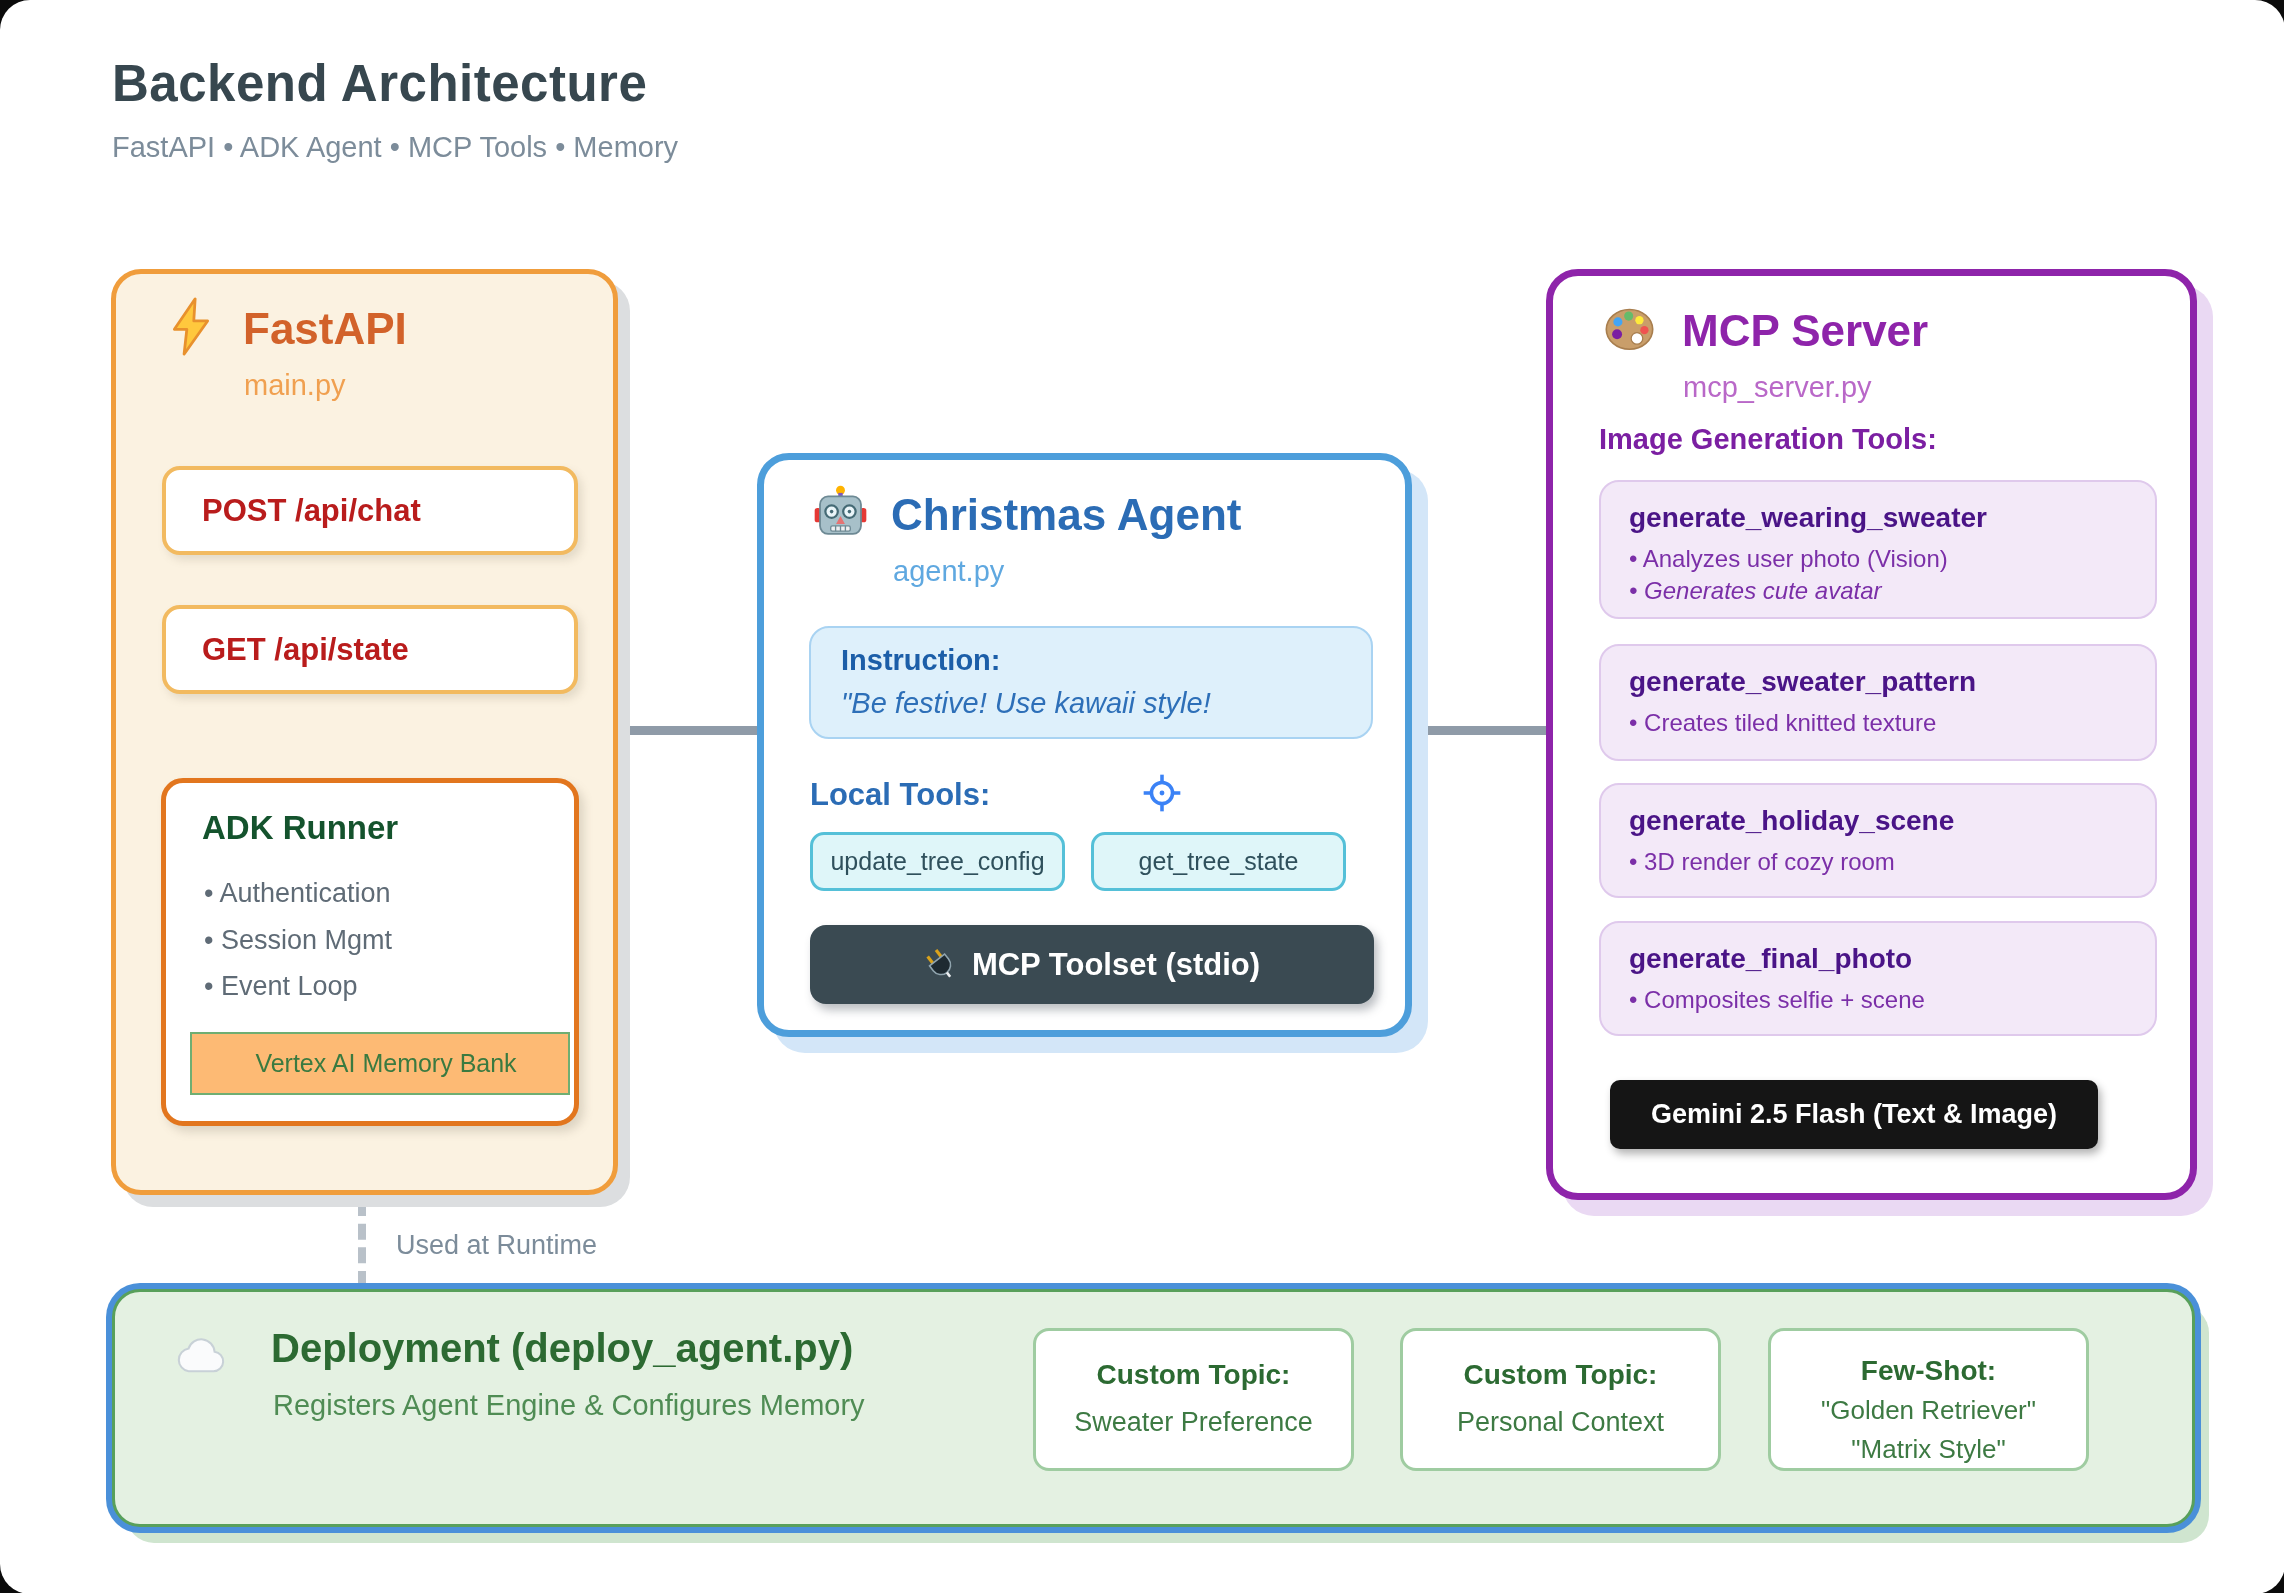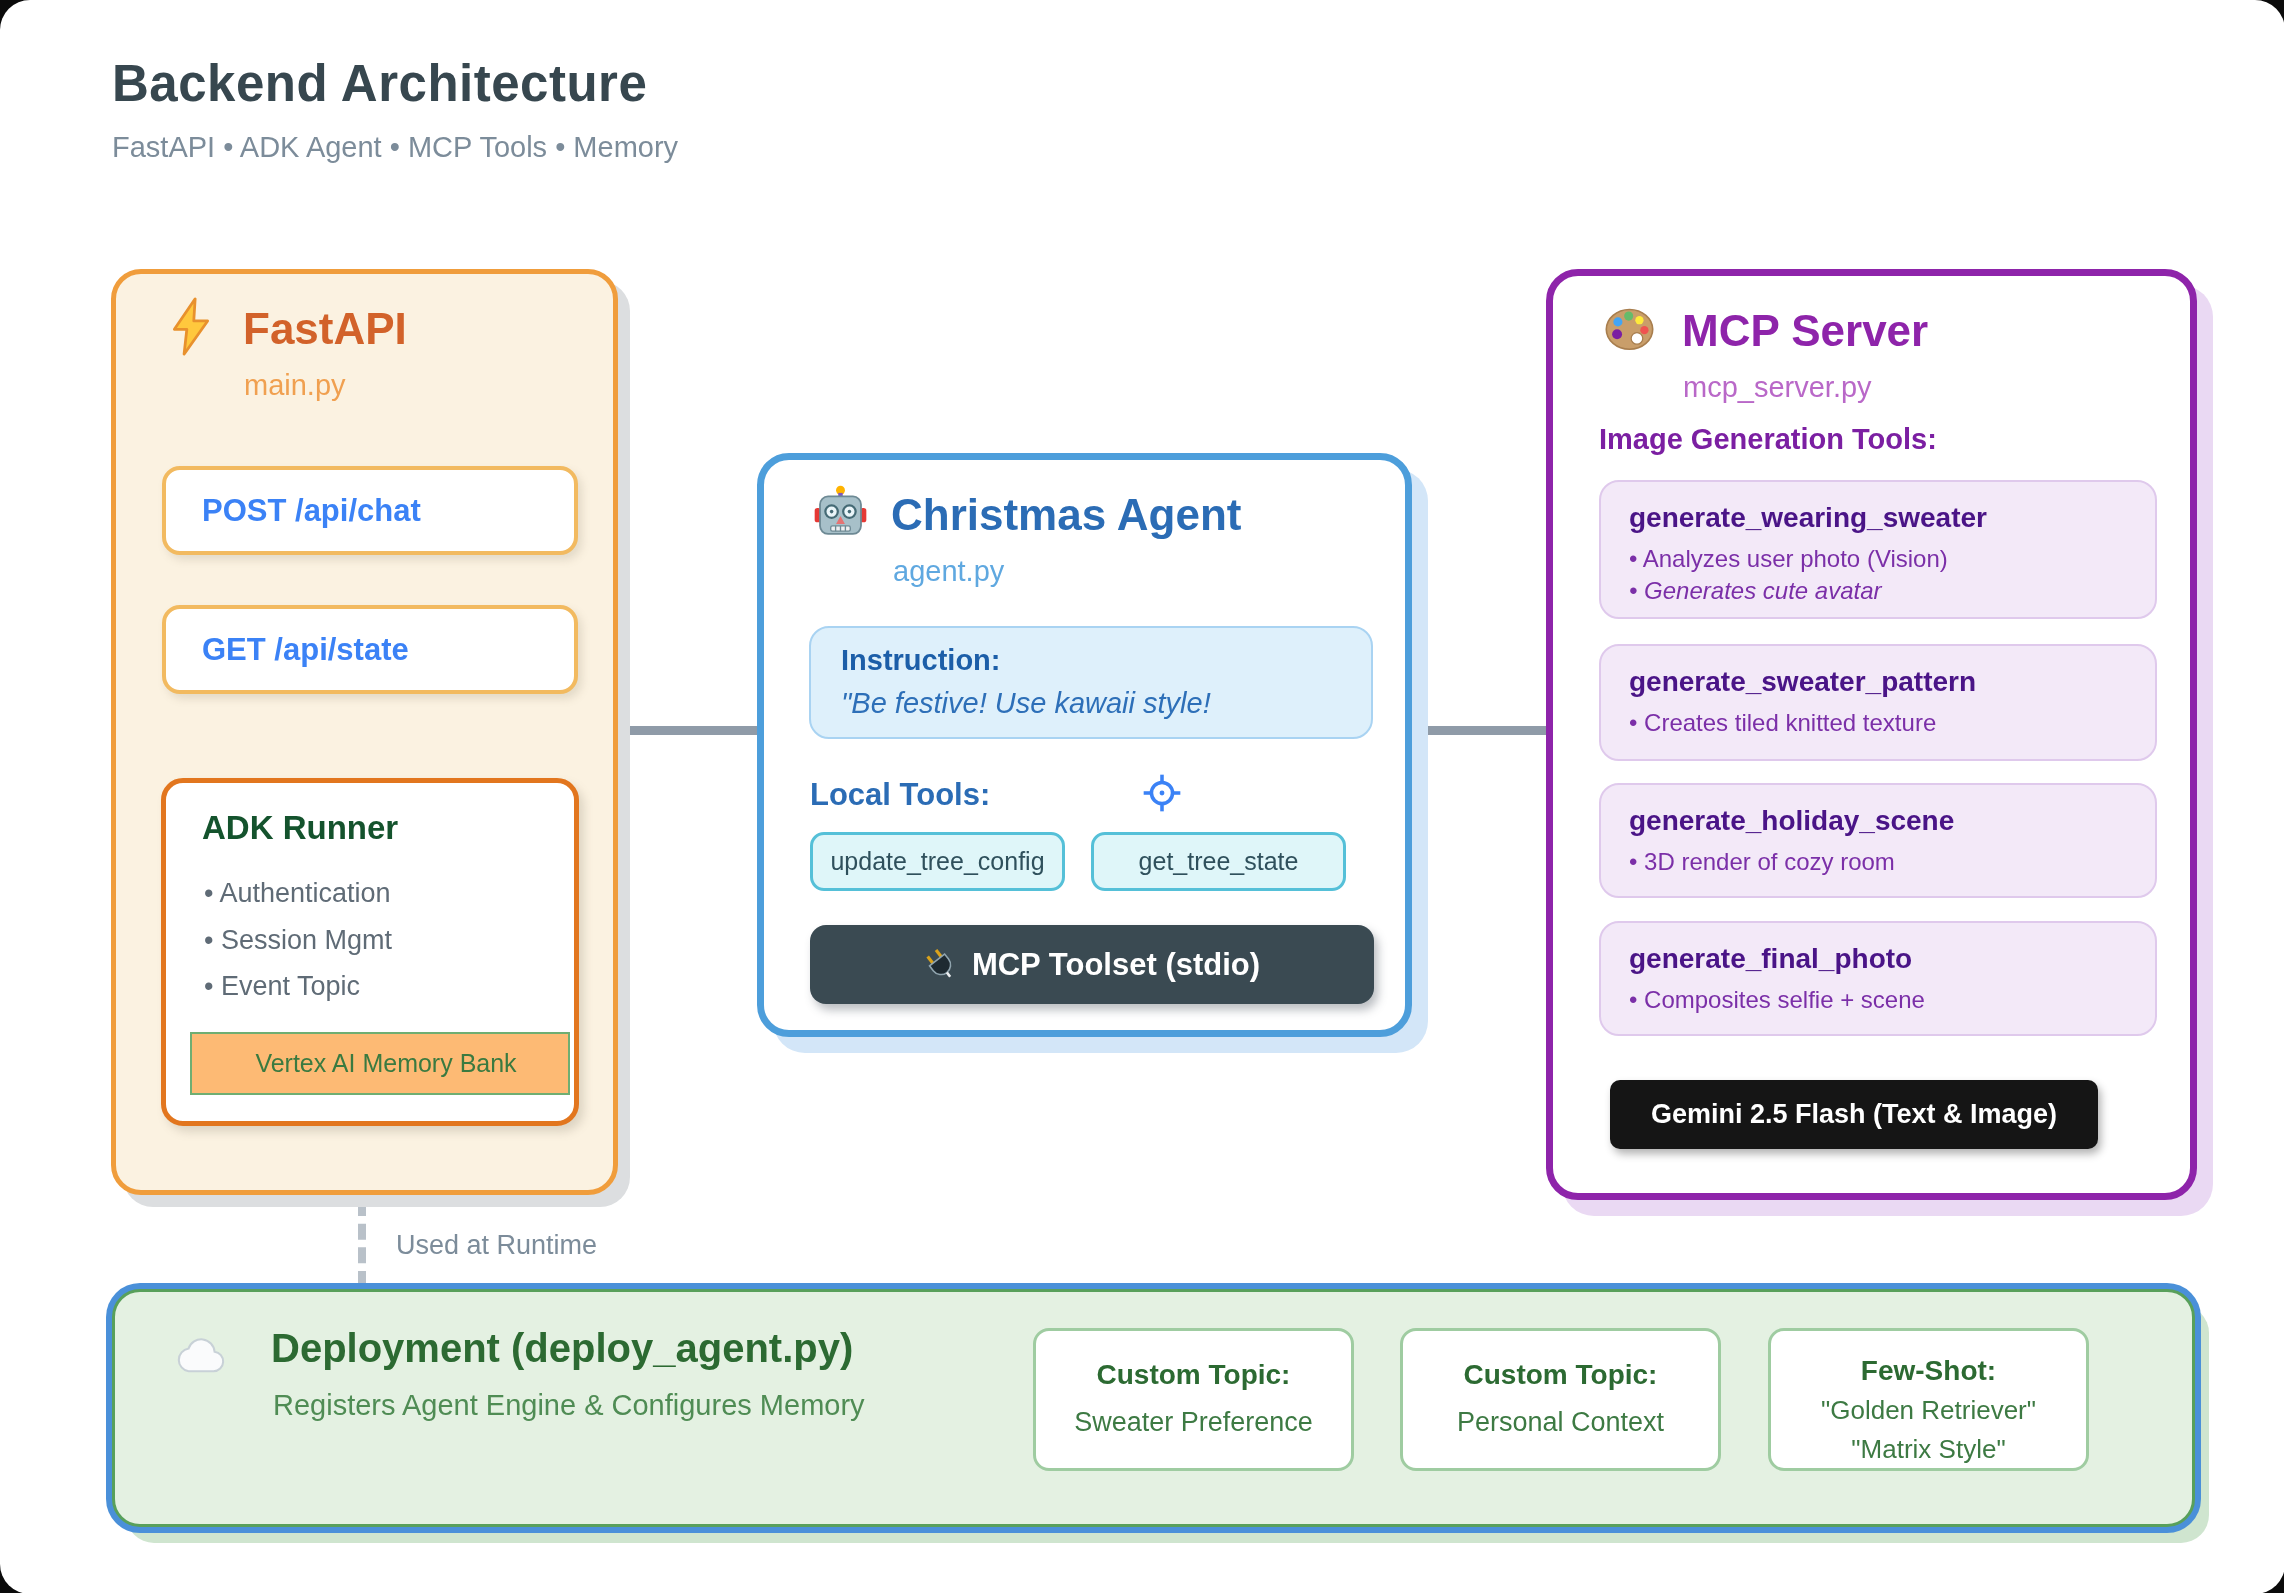--- a/index.html
+++ b/index.html
@@ -16,21 +16,21 @@
   .sub{position:absolute;left:112px;top:131px;font-size:29px;color:#7C8C9A;}
 
   
   .box{position:absolute;box-sizing:border-box;}
 
   
   .fastapi{left:111px;top:269px;width:507px;height:926px;background:#FBF2E1;border:5px solid #F09D3C;border-radius:30px;box-shadow:12px 12px 0 #dcdee0;}
   .fa-icon{position:absolute;left:51px;top:22px;width:48px;height:61px;}
   .fa-title{position:absolute;left:127px;top:30px;font-size:44px;font-weight:800;color:#D2622A;}
   .fa-file{position:absolute;left:128px;top:95px;font-size:29px;color:#F0A050;}
-  .endpoint{position:absolute;left:46px;width:416px;height:89px;background:#ffffff;border:4px solid #F2BA60;border-radius:18px;display:flex;align-items:center;padding-left:36px;box-sizing:border-box;font-size:31px;font-weight:800;color:#3b82f6;box-shadow:4px 5px 8px rgba(120,110,90,.18);}
+  .endpoint{position:absolute;left:46px;width:416px;height:89px;background:#ffffff;border:4px solid #F2BA60;border-radius:18px;display:flex;align-items:center;padding-left:36px;box-sizing:border-box;font-size:31px;font-weight:800;color:#b91c1c;box-shadow:4px 5px 8px rgba(120,110,90,.18);}
   .ep1{top:192px;}
   .ep2{top:331px;}
   .adk{position:absolute;left:45px;top:504px;width:418px;height:348px;background:#ffffff;border:5px solid #E2761E;border-radius:22px;box-sizing:border-box;box-shadow:5px 6px 10px rgba(120,110,90,.22);}
   .adk-title{position:absolute;left:36px;top:26px;font-size:33px;font-weight:800;color:#14532d;}
   .adk-item{position:absolute;left:38px;font-size:27px;color:#5F6B76;}
   .adk-item::before{content:"•  ";color:#5F6B76;}
   .adk-i0{top:95px;} .adk-i1{top:142px;} .adk-i2{top:188px;}
   .vertex{position:absolute;left:24px;top:249px;width:364px;height:59px;background:#fdba74;border:2.5px solid #6FAE72;border-radius:0;display:flex;align-items:center;justify-content:center;font-size:25px;color:#3A7A40;padding-left:12px;}
 
   
@@ -101,21 +101,21 @@
     <div class="fa-title">FastAPI</div>
     <div class="fa-file">main.py</div>
 
     <div class="endpoint ep1">POST /api/chat</div>
     <div class="endpoint ep2">GET /api/state</div>
 
     <div class="adk">
       <div class="adk-title">ADK Runner</div>
       <div class="adk-item adk-i0">Authentication</div>
       <div class="adk-item adk-i1">Session Mgmt</div>
-      <div class="adk-item adk-i2">Event Topic</div>
+      <div class="adk-item adk-i2">Event Loop</div>
       <div class="vertex">Vertex AI Memory Bank</div>
     </div>
   </div>
 
   <div class="box agent">
     <svg class="ag-icon" viewBox="0 0 64 64">
       <circle cx="32" cy="7" r="5" fill="#FFB300"></circle>
       <rect x="29.5" y="10" width="5" height="5" fill="#7E57C2"></rect>
       <rect x="3" y="27" width="7" height="16" rx="3" fill="#E53935"></rect>
       <rect x="54" y="27" width="7" height="16" rx="3" fill="#E53935"></rect>

